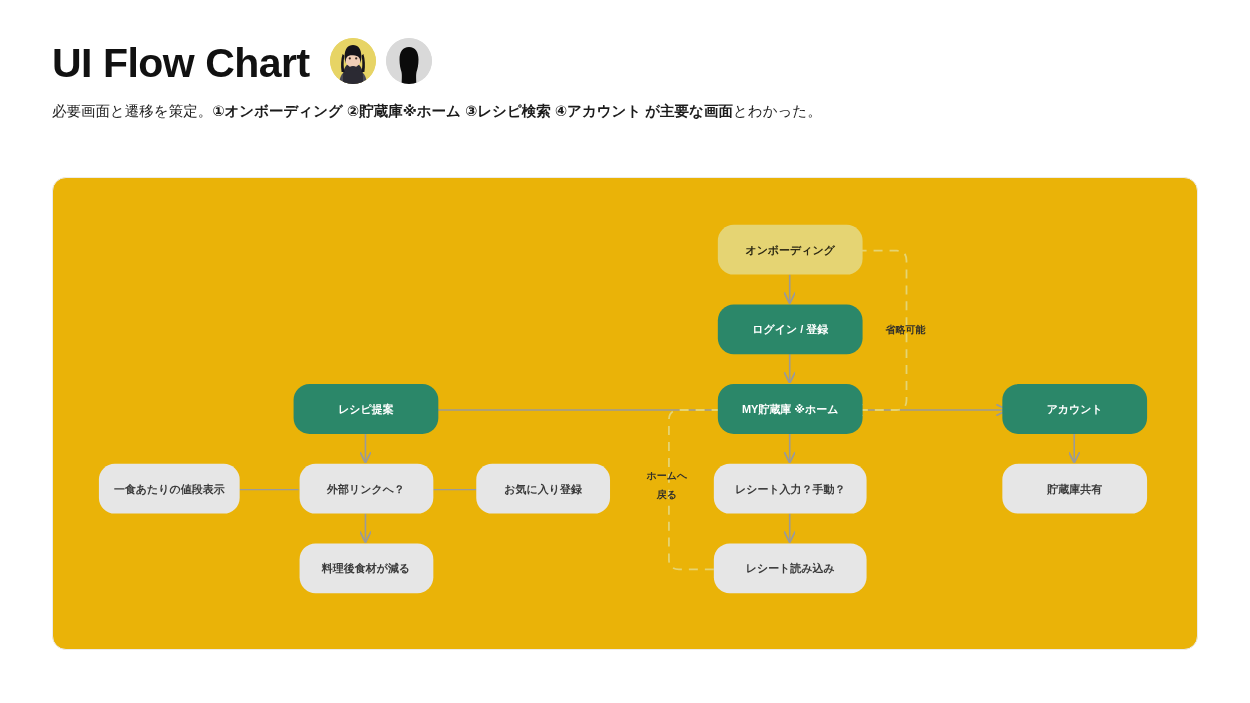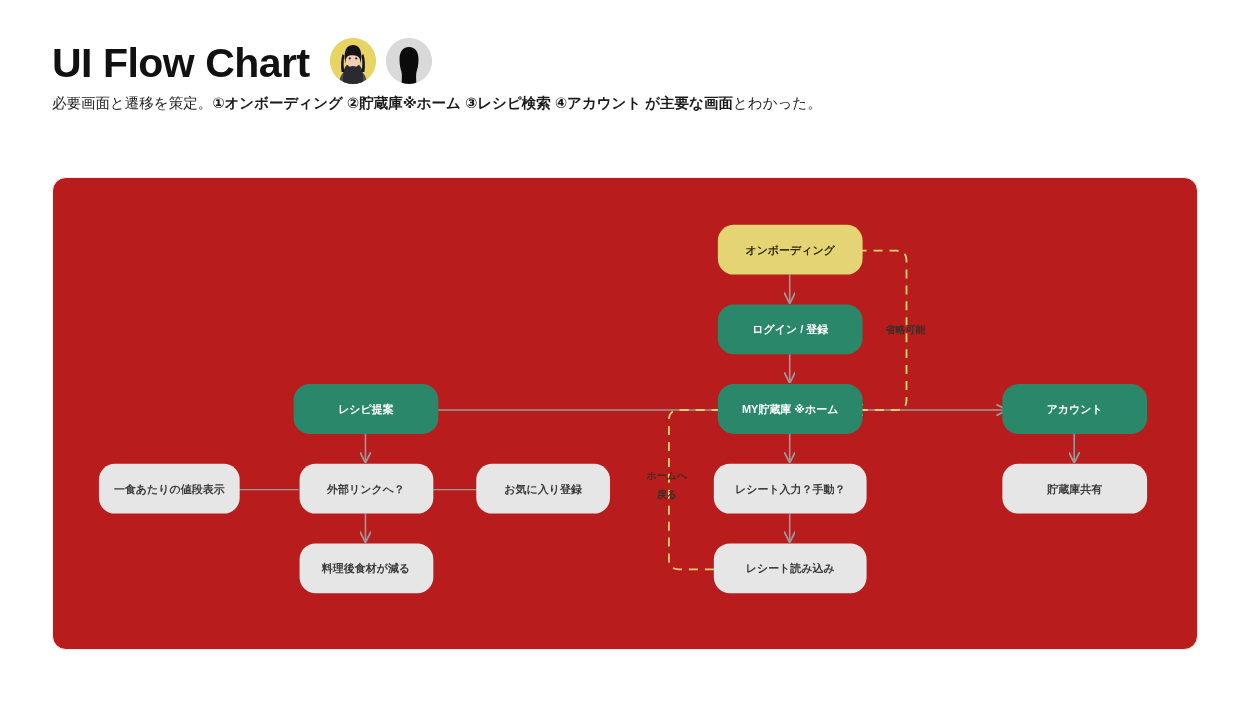--- a/index.html
+++ b/index.html
@@ -39,34 +39,34 @@
     width: 46px; height: 46px;
     border-radius: 50%;
     overflow: hidden;
     position: relative;
     flex: 0 0 auto;
   }
   .avatar-1 { background: #e7d465; }
   .avatar-2 { background: #d9d9d9; }
 
   .subtitle {
-    margin-top: 9px;
+    margin-top: 17px;
     font-size: 14.5px;
     line-height: 1.5;
     color: #1b1b1b;
     font-family: "Liberation Sans", "DejaVu Sans", sans-serif;
     white-space: nowrap;
   }
   .subtitle b { font-weight: 700; }
 
   .canvas-card {
     position: absolute;
     left: 52px; top: 177px;
     width: 1146px; height: 473px;
-    background: #b91c1c;
+    background: #eab308;
     border: 1px solid #ececec;
     border-radius: 14px;
   }
   svg.flow { display: block; width: 100%; height: 100%; }
 
   .node-label {
     font-family: "Liberation Sans", "DejaVu Sans", sans-serif;
     font-size: 11px;
     font-weight: 700;
     text-anchor: middle;

